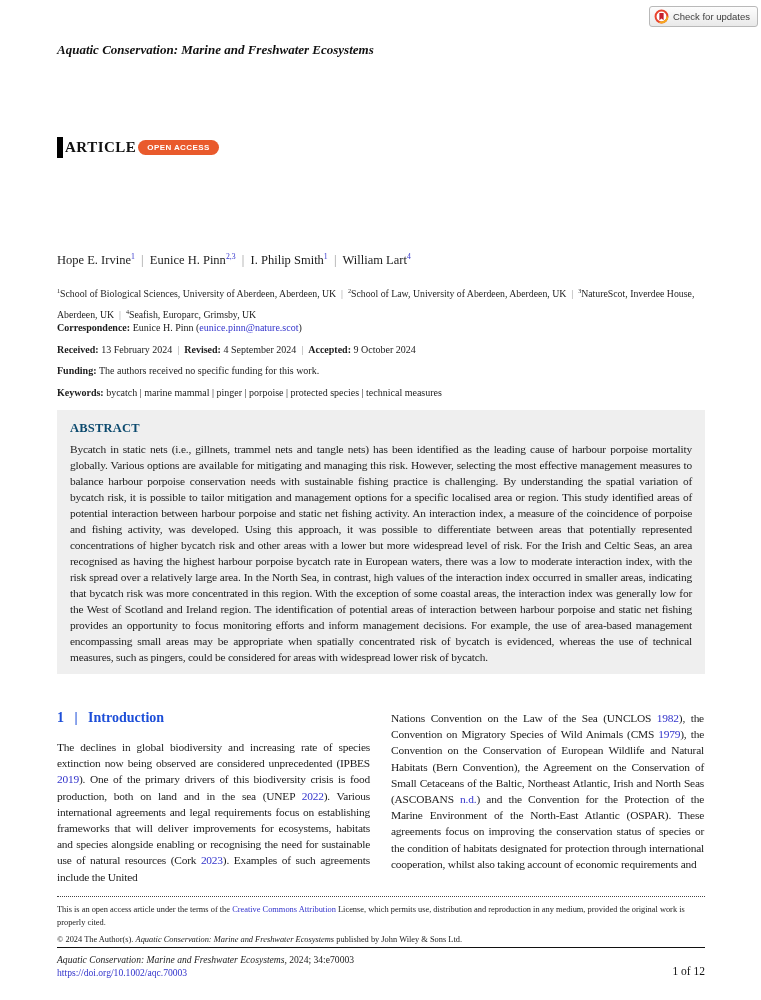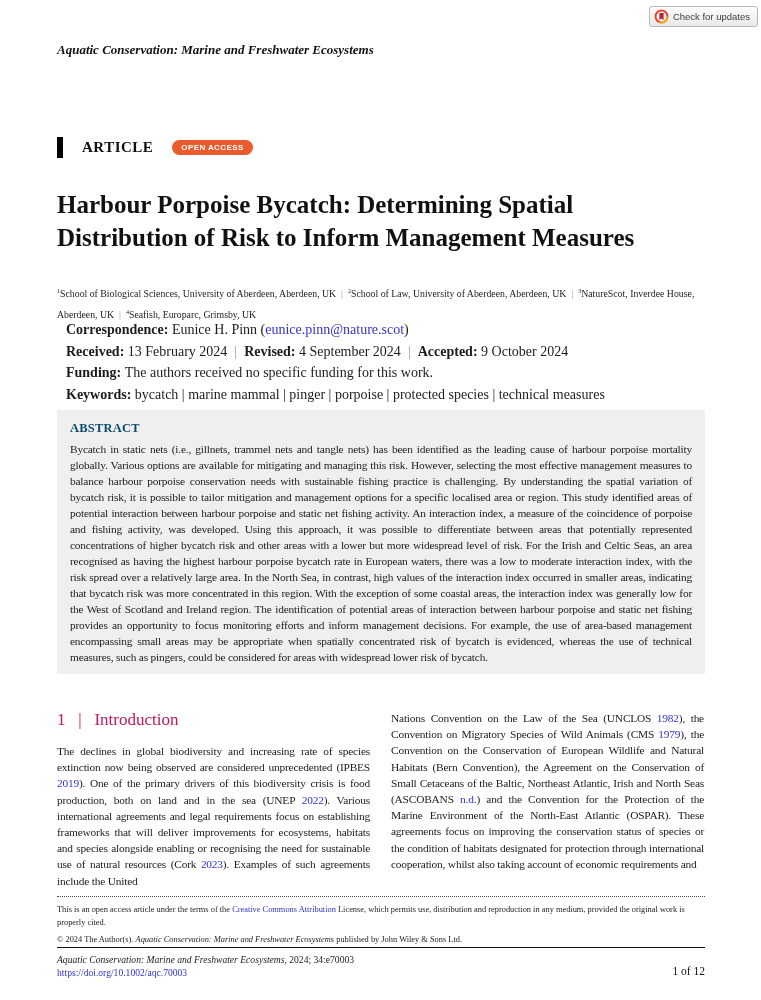--- a/index.html
+++ b/index.html
@@ -20,47 +20,47 @@
     display:flex;align-items:center;gap:4px;padding:2px 7px 2px 4px;
     background:linear-gradient(#fdfdfd,#e9e9e9);
     border:1px solid #b9b9b9;border-radius:3px;cursor:pointer;
     font-family:"Liberation Sans", sans-serif;font-size:9.5px;color:#3c3c3c;justify-content:space-between;
   }
   .check-badge svg{display:block;}
   
   .journal-name{position:absolute;top:42px;left:57px;font-size:13px;font-weight:bold;font-style:italic;color:#111;}
   .wiley{position:absolute;top:34px;right:57px;font-size:27px;font-weight:600;letter-spacing:4px;color:#111;}
   
-  .banner{position:absolute;top:137px;left:57px;display:flex;align-items:center;gap:19px;}
+  .banner{position:absolute;top:137px;left:57px;display:flex;align-items:center;gap:2px;}
   .banner .bar{width:6px;height:21px;background:#000;display:inline-block;}
   .article-label{font-size:15px;font-weight:bold;letter-spacing:0.5px;color:#111;}
   .oa-pill{
     background:var(--orange);color:#fff;border-radius:10px;padding:3px 9px 3px 9px;
     font-family:"Liberation Sans", sans-serif;font-size:8px;font-weight:bold;letter-spacing:0.4px;
   }
   
   .title{position:absolute;top:189px;left:57px;width:648px;font-size:25px;line-height:1.3;font-weight:bold;color:#111;}
   .authors{position:absolute;top:252px;left:57px;width:648px;font-size:12.5px;white-space:pre-wrap;}
   .affiliations{position:absolute;top:284px;left:57px;width:648px;font-size:9.8px;line-height:2.1;white-space:pre-wrap;}
-  .meta{position:absolute;left:66px;width:648px;font-size:14px;white-space:pre-wrap;}
+  .meta{position:absolute;left:57px;width:648px;font-size:10px;white-space:pre-wrap;}
   .m-corr{top:322px;}
   .m-dates{top:344px;}
   .m-fund{top:365px;}
   .m-keys{top:387px;}
   
   .abstract{
     position:absolute;top:410px;left:57px;width:648px;
     background:var(--abs-bg);padding:11px 13px 9px 13px;
   }
   .abstract h2{font-size:12.5px;font-weight:bold;letter-spacing:0.2px;margin-bottom:5px;color:#0c4a6e;}
   .abstract p{font-size:11.4px;line-height:16px;letter-spacing:-0.2px;text-align:justify;}
   
   .columns{position:absolute;top:710px;left:57px;width:648px;display:flex;gap:21px;}
   .col{width:313px;}
-  .col h3{font-size:17px;font-weight:normal;margin-bottom:13px;white-space:pre-wrap;color:#be185d;}
+  .col h3{font-size:14px;font-weight:bold;margin-bottom:13px;white-space:pre-wrap;color:#1d4ed8;}
   .col p{font-size:11.4px;line-height:16.2px;letter-spacing:-0.2px;text-align:justify;}
   
   .foot-dotted{position:absolute;top:896px;left:57px;width:648px;border-top:1px dotted #444;}
   .footnote{position:absolute;left:57px;width:648px;font-size:8.4px;line-height:13px;color:#222;}
   .fn-license{top:903px;}
   .fn-copy{top:933px;}
   .foot-solid{position:absolute;top:947px;left:57px;width:648px;border-top:1.5px solid #111;}
   .foot-bottom{position:absolute;top:953px;left:57px;width:648px;display:flex;justify-content:space-between;align-items:flex-start;gap:32px;}
   .cite{font-size:9.6px;line-height:13px;}
   .doi{display:block;font-size:9.6px;line-height:13px;color:var(--blue);text-decoration:none;cursor:pointer;}
@@ -90,22 +90,22 @@
   </div>
 
   <div class="journal-name">Aquatic Conservation: Marine and Freshwater Ecosystems</div>
 
   <div class="banner">
     <span class="bar"></span>
     <span class="article-label">ARTICLE</span>
     <span class="oa-pill">OPEN ACCESS</span>
   </div>
 
-  <h1 class="title">Harbour Porpoise Bycatch: Determining Spatial Distribution of Risk to Inform Management Measures</h1>
 
+  <div class="authors"><span>Hope E. Irvine</span><span class="seg-suplink">1</span><span class="seg-sep">  |  </span><span>Eunice H. Pinn</span><span class="seg-suplink">2,3</span><span class="seg-sep">  |  </span><span>I. Philip Smith</span><span class="seg-suplink">1</span><span class="seg-sep">  |  </span><span>William Lart</span><span class="seg-suplink">4</span></div>
   <div class="affiliations"><span class="seg-sup">1</span><span>School of Biological Sciences, University of Aberdeen, Aberdeen, UK</span><span class="seg-sep">  |  </span><span class="seg-sup">2</span><span>School of Law, University of Aberdeen, Aberdeen, UK</span><span class="seg-sep">  |  </span><span class="seg-sup">3</span><span>NatureScot, Inverdee House, Aberdeen, UK</span><span class="seg-sep">  |  </span><span class="seg-sup">4</span><span>Seafish, Europarc, Grimsby, UK</span></div>
 
   <div class="meta m-corr"><span class="seg-b">Correspondence: </span><span>Eunice H. Pinn (</span><span class="seg-link">eunice.pinn@nature.scot</span><span>)</span></div>
   <div class="meta m-dates"><span class="seg-b">Received: </span><span>13 February 2024</span><span class="seg-sep">  |  </span><span class="seg-b">Revised: </span><span>4 September 2024</span><span class="seg-sep">  |  </span><span class="seg-b">Accepted: </span><span>9 October 2024</span></div>
   <div class="meta m-fund"><span class="seg-b">Funding: </span><span>The authors received no specific funding for this work.</span></div>
   <div class="meta m-keys"><span class="seg-b">Keywords: </span><span>bycatch | marine mammal | pinger | porpoise | protected species | technical measures</span></div>
 
   <section class="abstract">
     <h2>ABSTRACT</h2>
     <p>Bycatch in static nets (i.e., gillnets, trammel nets and tangle nets) has been identified as the leading cause of harbour porpoise mortality globally. Various options are available for mitigating and managing this risk. However, selecting the most effective management measures to balance harbour porpoise conservation needs with sustainable fishing practice is challenging. By understanding the spatial variation of bycatch risk, it is possible to tailor mitigation and management options for a specific localised area or region. This study identified areas of potential interaction between harbour porpoise and static net fishing activity. An interaction index, a measure of the coincidence of porpoise and fishing activity, was developed. Using this approach, it was possible to differentiate between areas that potentially represented concentrations of higher bycatch risk and other areas with a lower but more widespread level of risk. For the Irish and Celtic Seas, an area recognised as having the highest harbour porpoise bycatch rate in European waters, there was a low to moderate interaction index, with the risk spread over a relatively large area. In the North Sea, in contrast, high values of the interaction index occurred in smaller areas, indicating that bycatch risk was more concentrated in this region. With the exception of some coastal areas, the interaction index was generally low for the West of Scotland and Ireland region. The identification of potential areas of interaction between harbour porpoise and static net fishing provides an opportunity to focus monitoring efforts and inform management decisions. For example, the use of area-based management encompassing small areas may be appropriate when spatially concentrated risk of bycatch is evidenced, whereas the use of technical measures, such as pingers, could be considered for areas with widespread lower risk of bycatch.</p>

